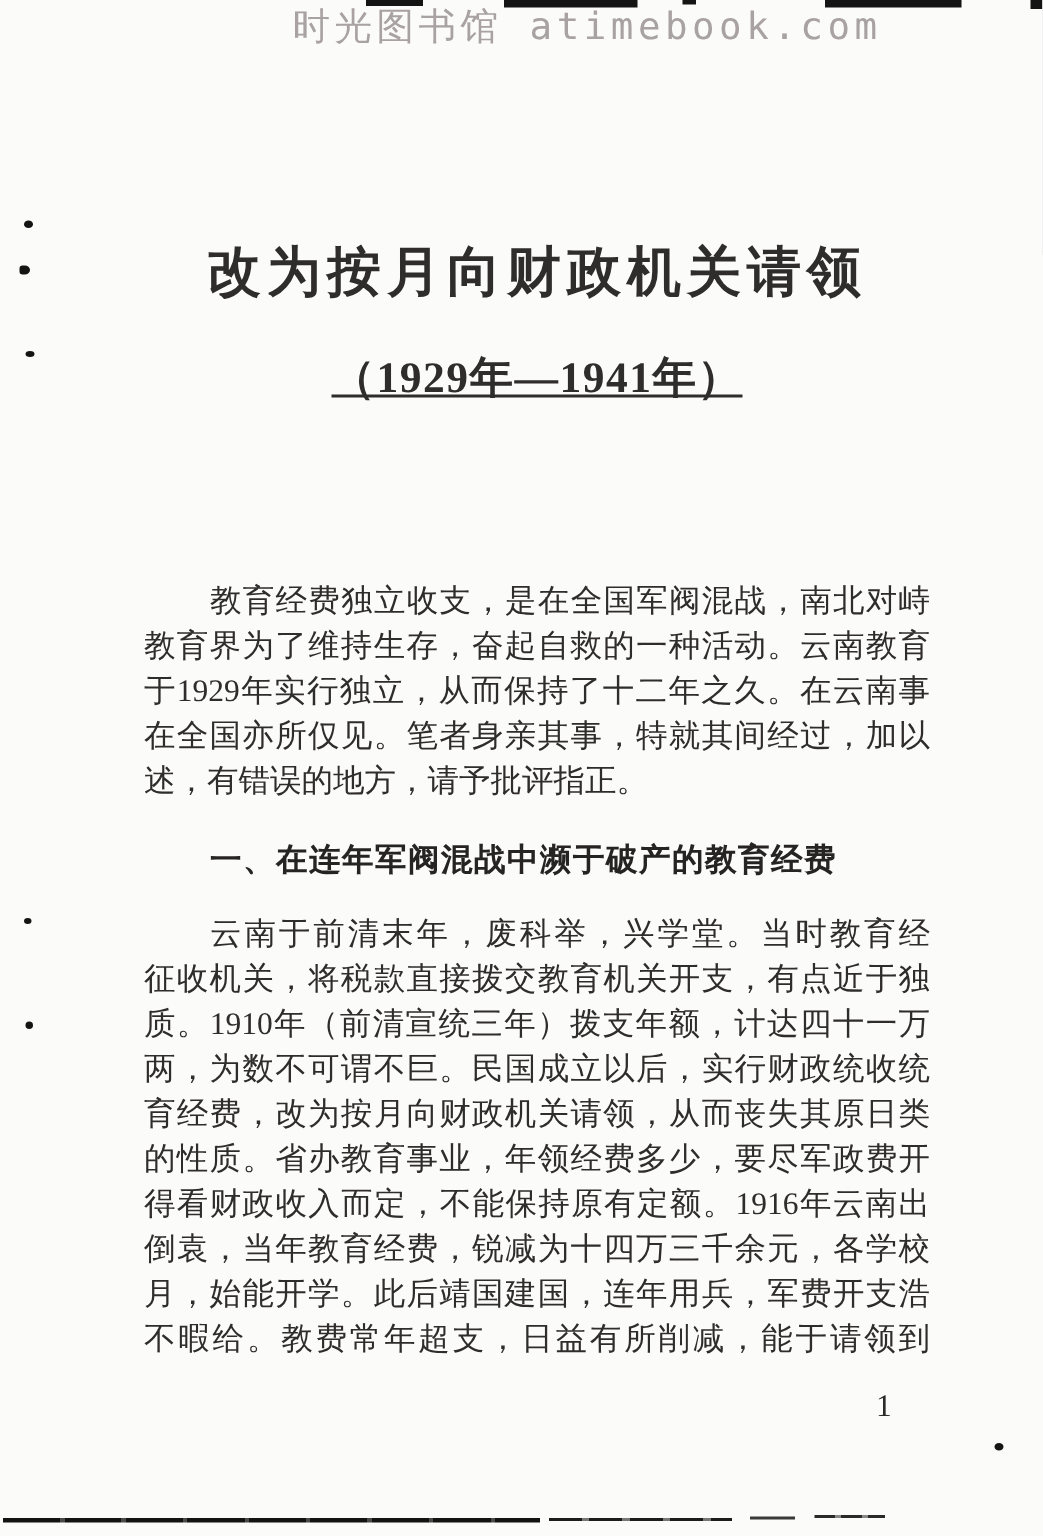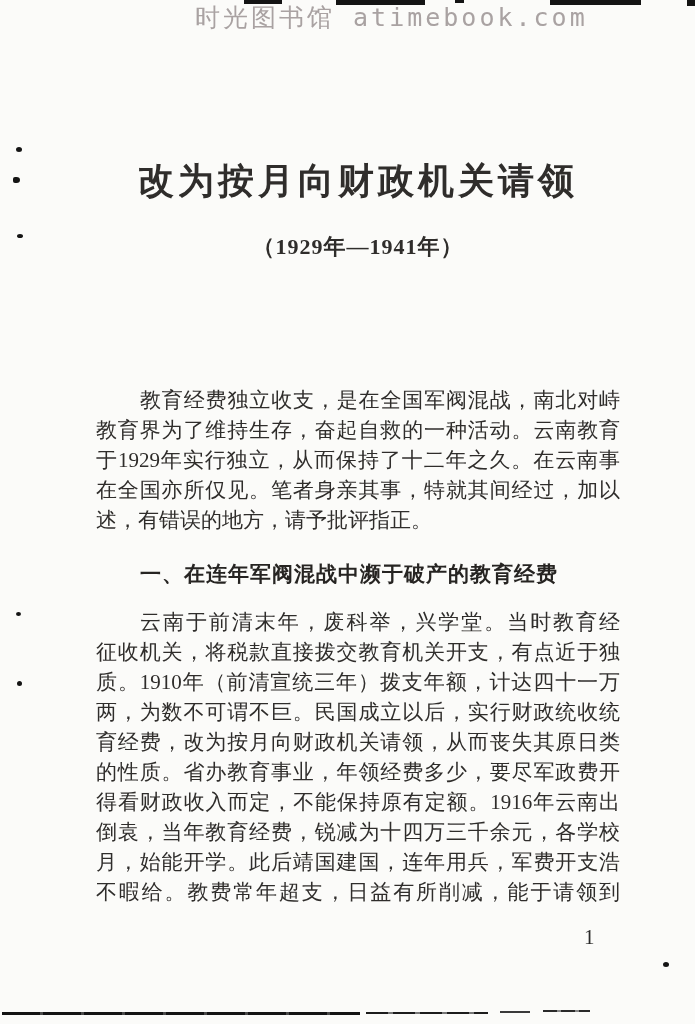--- a/index.html
+++ b/index.html
@@ -62,24 +62,25 @@
     letter-spacing: 4px;
     white-space: nowrap;
     line-height: 1.2;
   }
   .subtitle {
     position: absolute;
     left: 96px;
     width: 524px;
     top: 232px;
     text-align: center;
-    font-size: 22px;
+    font-size: 29px;
     font-weight: 600;
     letter-spacing: 1px;
     white-space: nowrap;
+    text-decoration: underline;
   }
   .author {
     position: absolute;
     left: 96px;
     width: 524px;
     top: 296px;
     text-align: center;
     font-size: 29px;
     font-weight: 600;
     letter-spacing: 14px;

